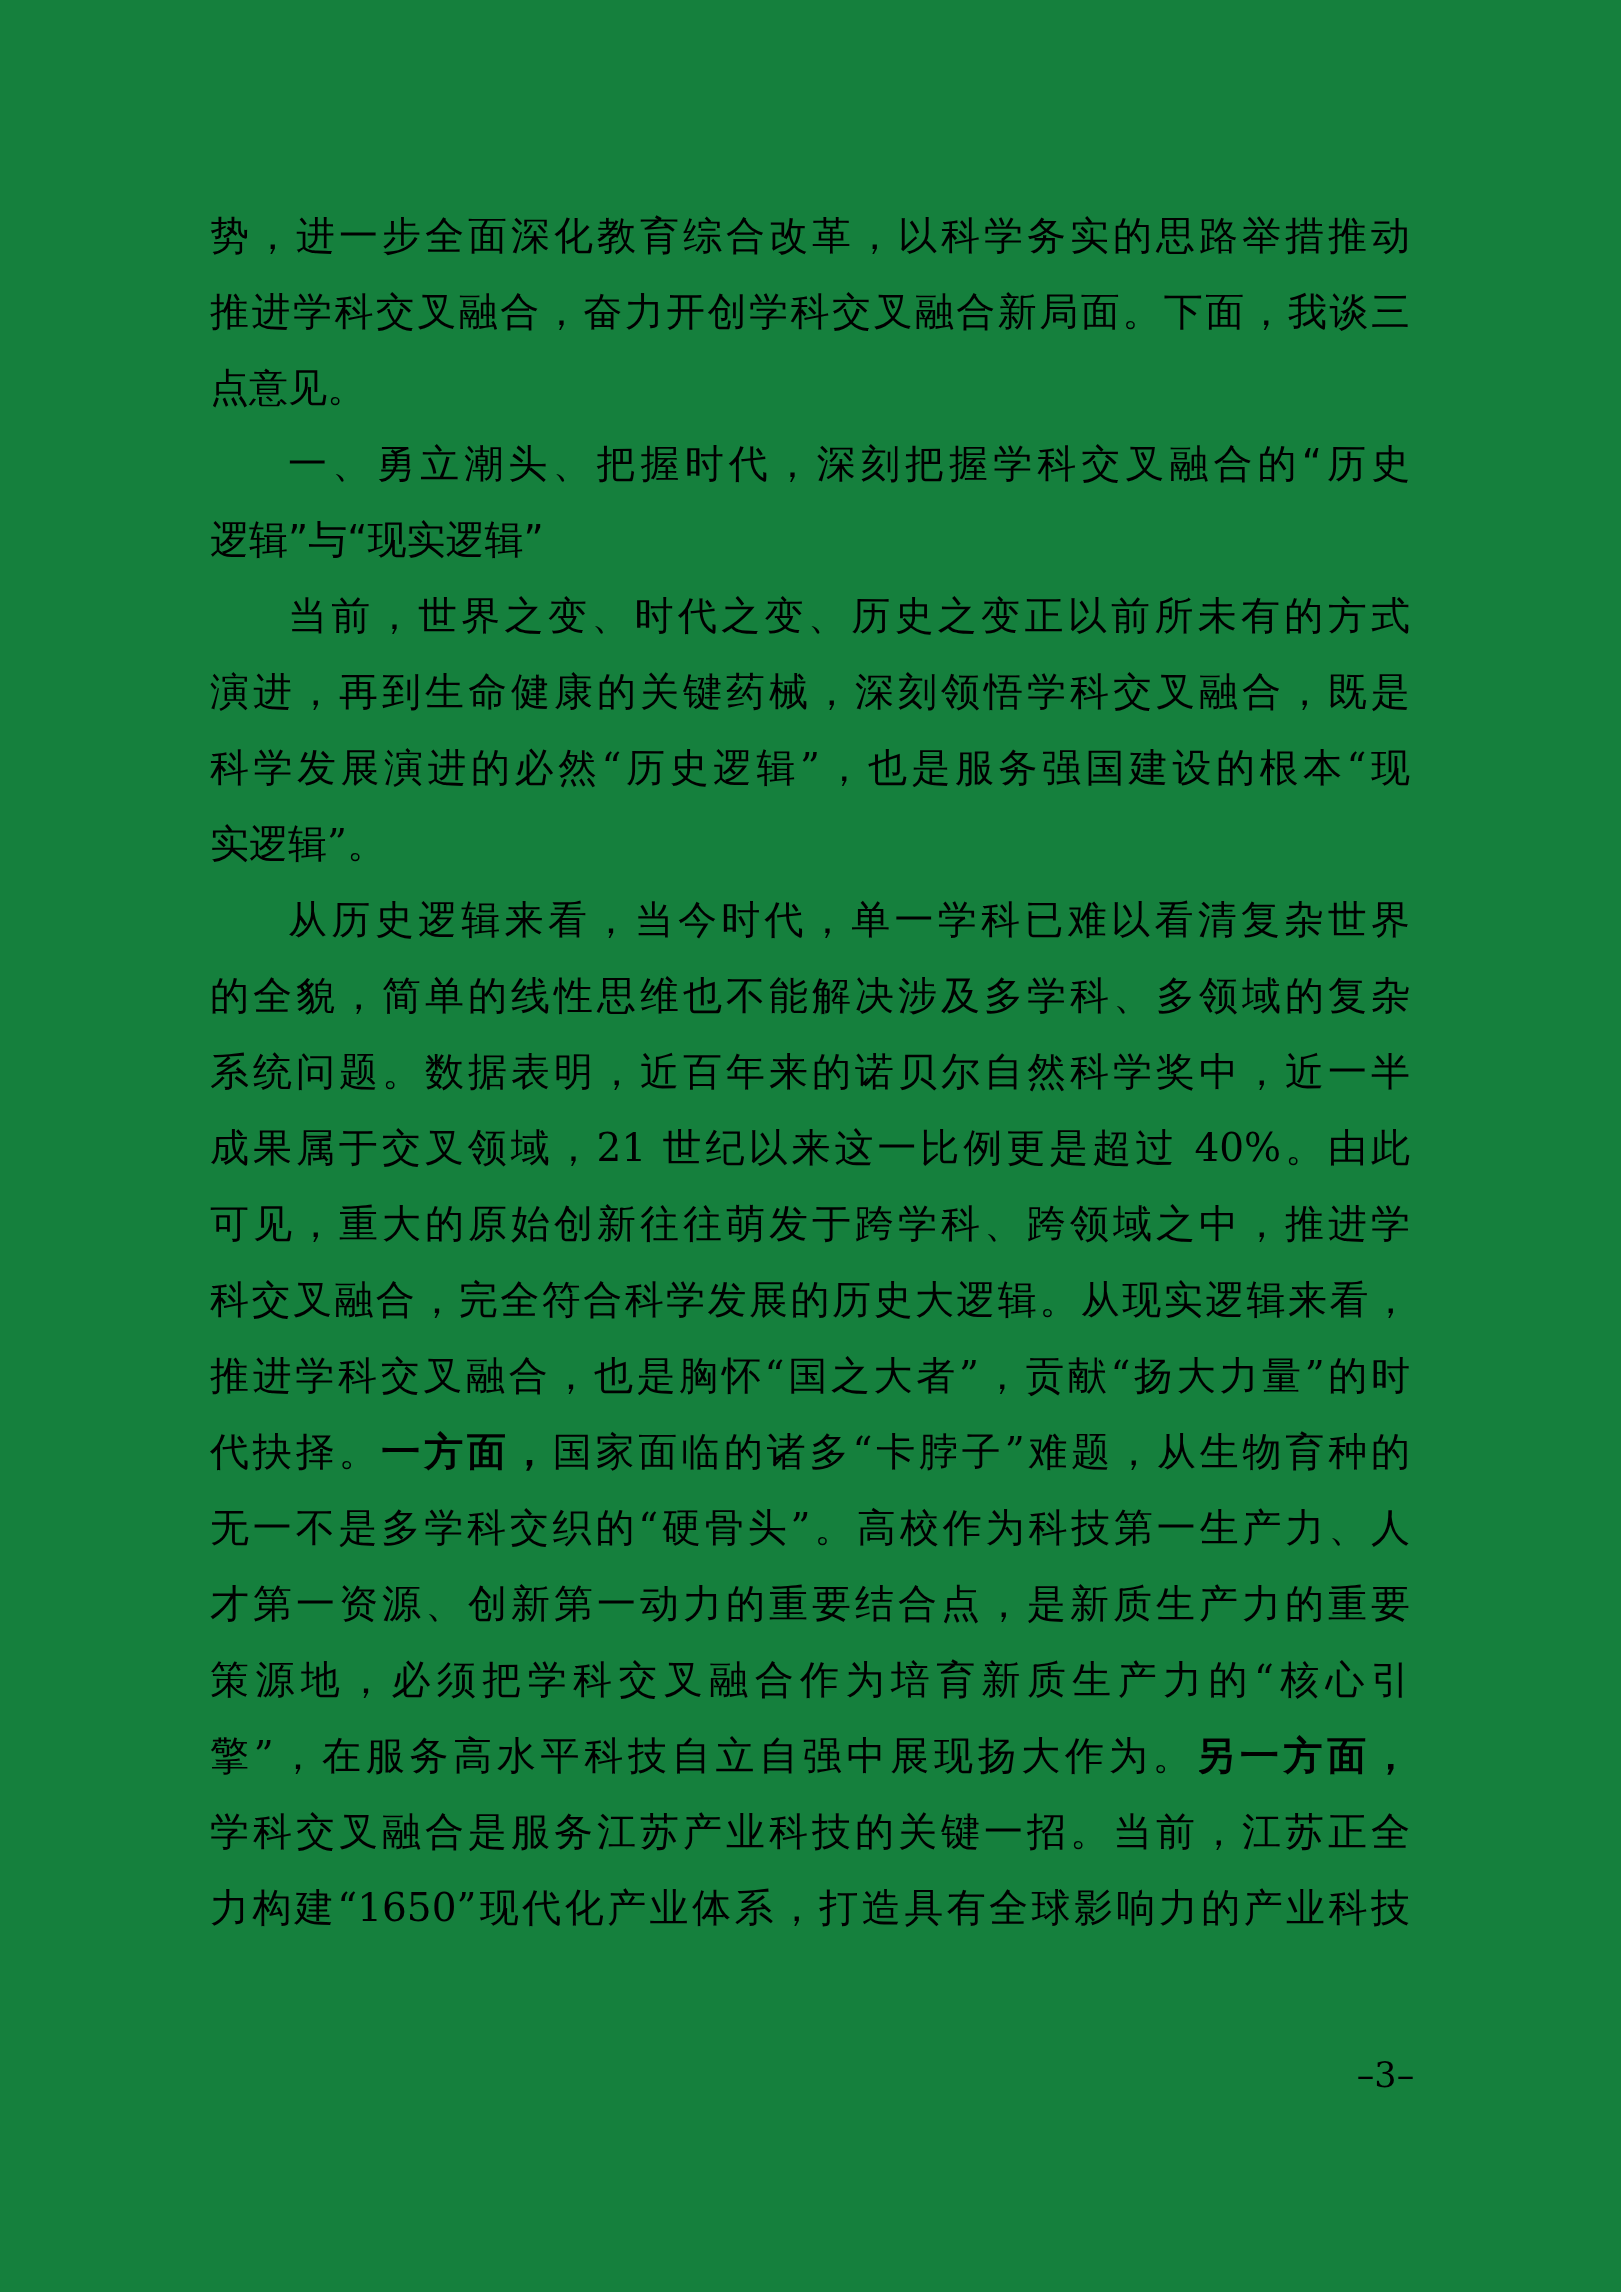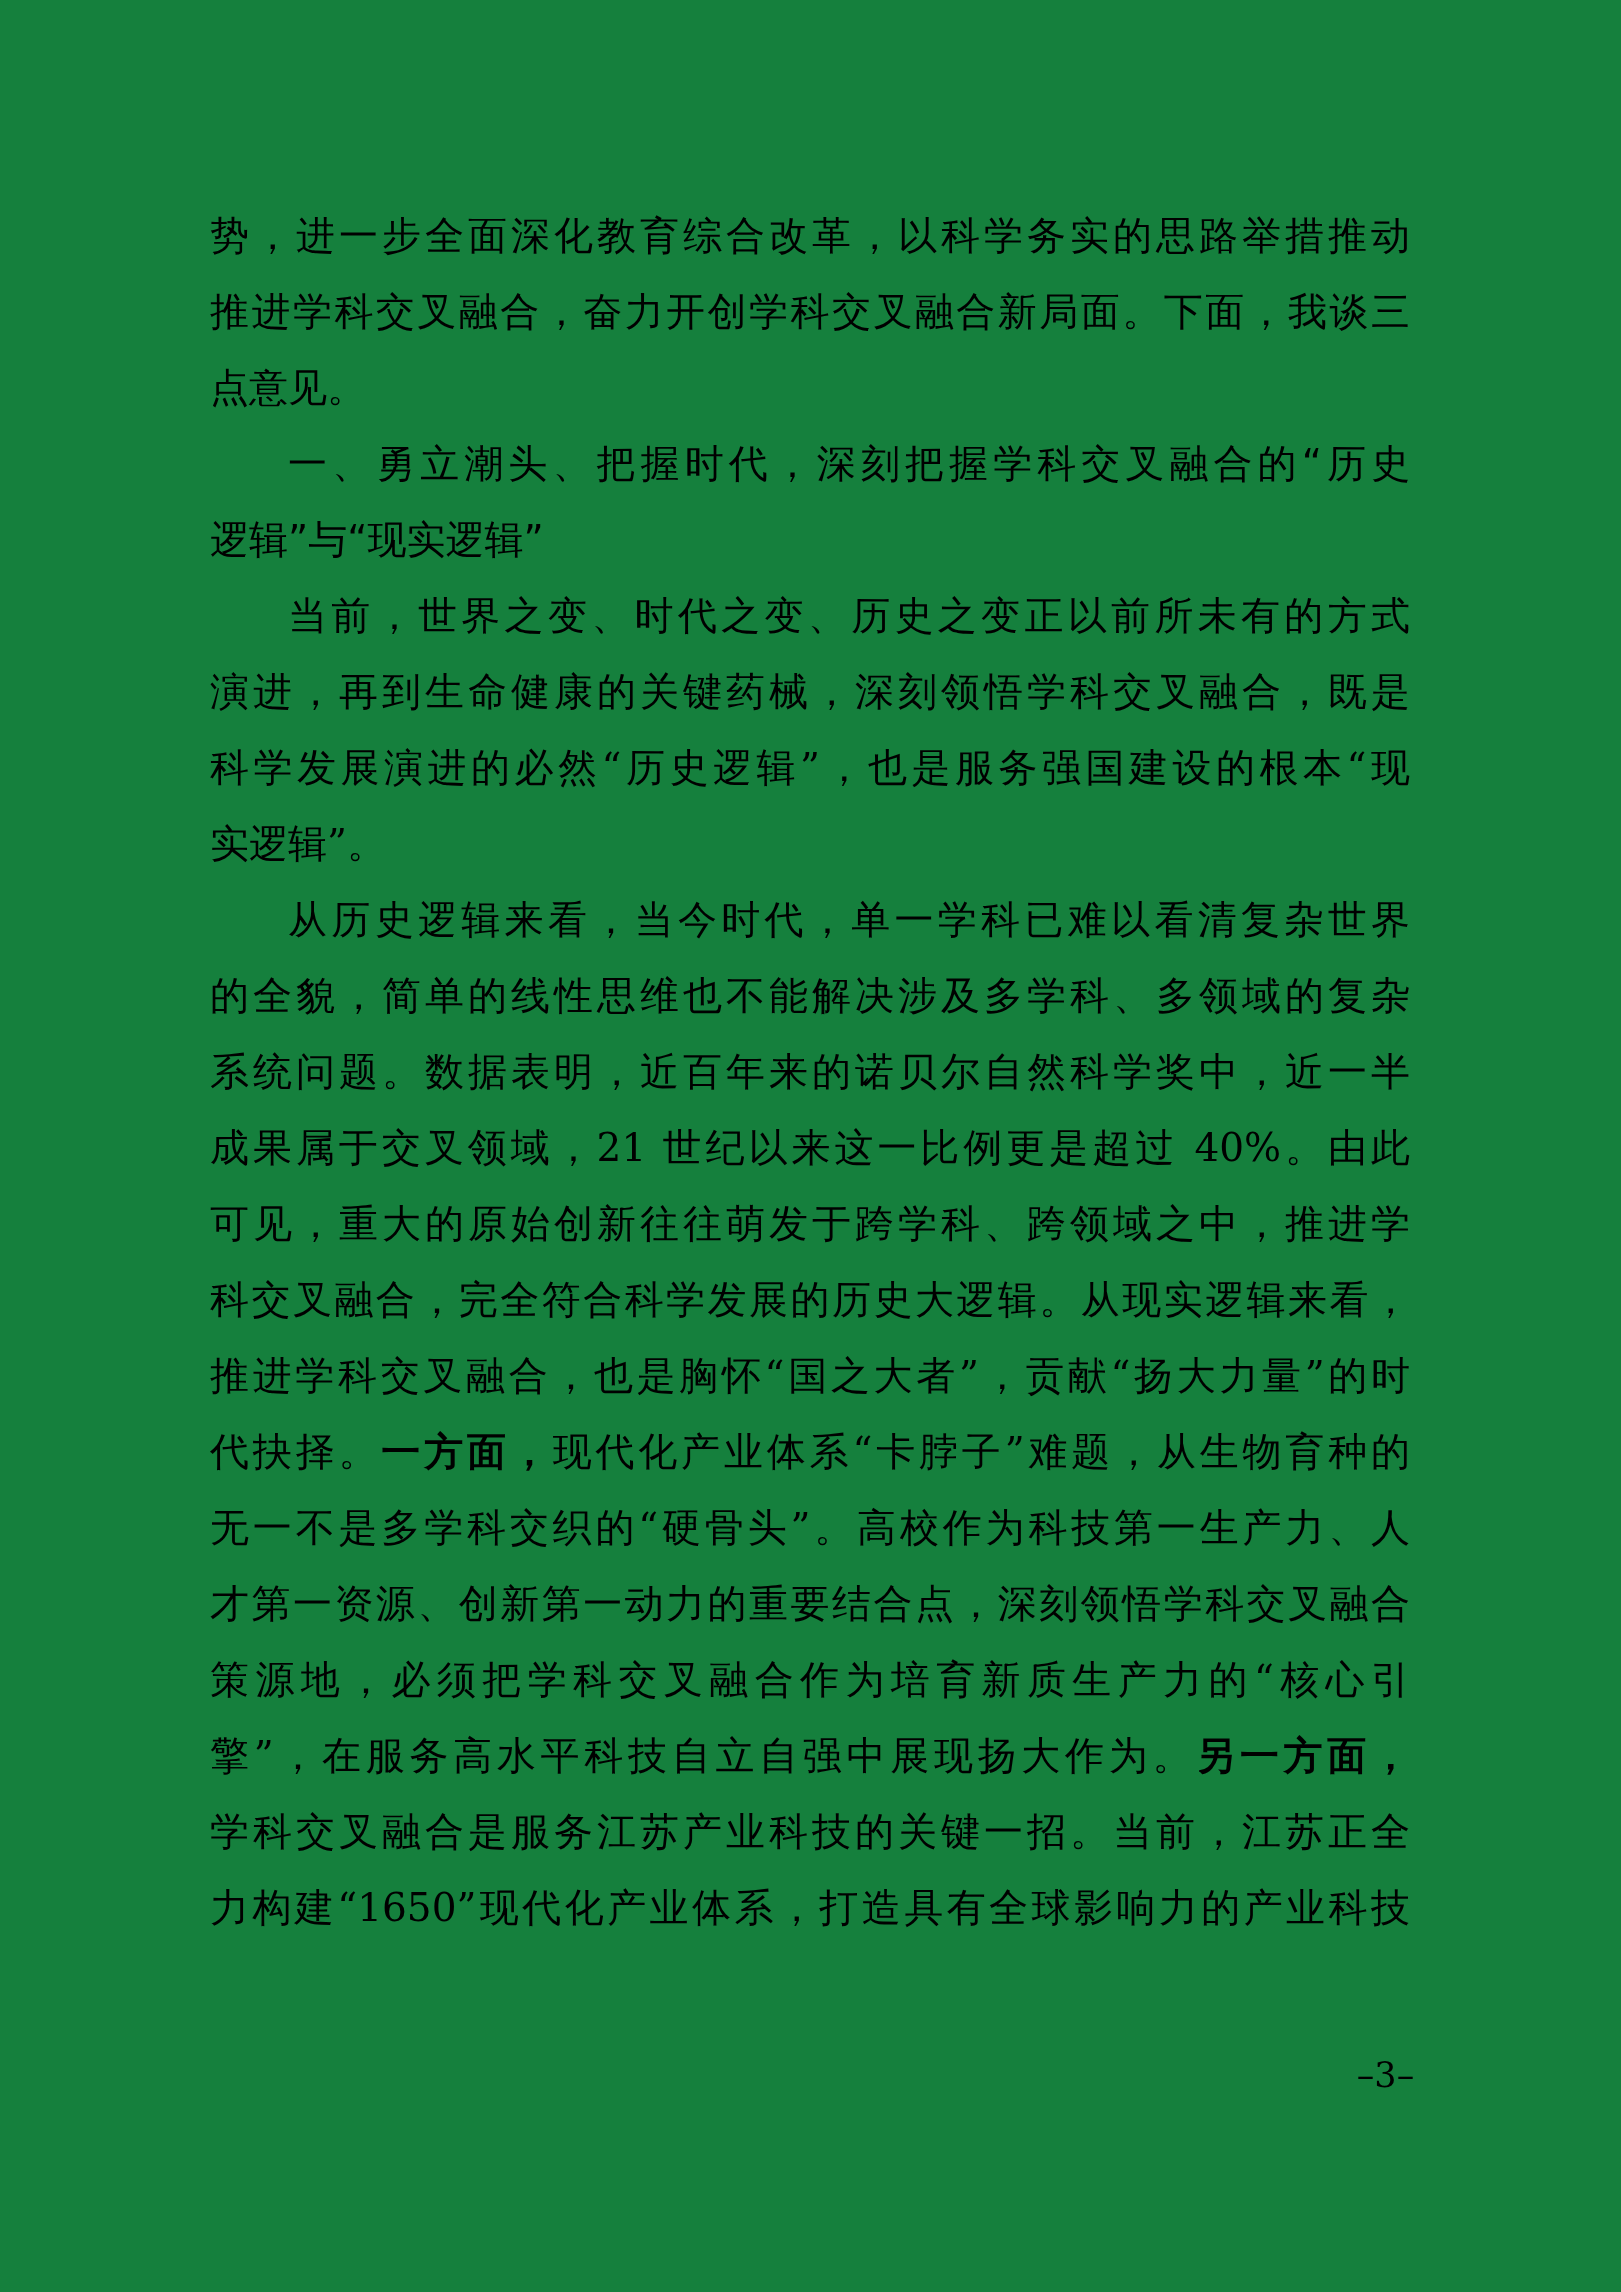--- a/index.html
+++ b/index.html
@@ -79,23 +79,23 @@
       <div class="line just"><span>演进，再到生命健康的关键药械，深刻领悟学科交叉融合，既是</span></div>
       <div class="line just"><span>科学发展演进的必然“历史逻辑”，也是服务强国建设的根本“现</span></div>
       <div class="line"><span>实逻辑”。</span></div>
       <div class="line just ind"><span>从历史逻辑来看，当今时代，单一学科已难以看清复杂世界</span></div>
       <div class="line just"><span>的全貌，简单的线性思维也不能解决涉及多学科、多领域的复杂</span></div>
       <div class="line just"><span>系统问题。数据表明，近百年来的诺贝尔自然科学奖中，近一半</span></div>
       <div class="line just"><span>成果属于交叉领域，21 世纪以来这一比例更是超过 40%。由此</span></div>
       <div class="line just"><span>可见，重大的原始创新往往萌发于跨学科、跨领域之中，推进学</span></div>
       <div class="line just"><span>科交叉融合，完全符合科学发展的历史大逻辑。从现实逻辑来看，</span></div>
       <div class="line just"><span>推进学科交叉融合，也是胸怀“国之大者”，贡献“扬大力量”的时</span></div>
-      <div class="line just"><span>代抉择。</span><span class="b">一方面，</span><span>现代化产业体系“卡脖子”难题，从生物育种的</span></div>
+      <div class="line just"><span>代抉择。</span><span class="b">一方面，</span><span>国家面临的诸多“卡脖子”难题，从生物育种的</span></div>
       <div class="line just"><span>无一不是多学科交织的“硬骨头”。高校作为科技第一生产力、人</span></div>
-      <div class="line just"><span>才第一资源、创新第一动力的重要结合点，深刻领悟学科交叉融合</span></div>
+      <div class="line just"><span>才第一资源、创新第一动力的重要结合点，是新质生产力的重要</span></div>
       <div class="line just"><span>策源地，必须把学科交叉融合作为培育新质生产力的“核心引</span></div>
       <div class="line just"><span>擎”，在服务高水平科技自立自强中展现扬大作为。</span><span class="b">另一方面，</span></div>
       <div class="line just"><span>学科交叉融合是服务江苏产业科技的关键一招。当前，江苏正全</span></div>
       <div class="line just"><span>力构建“1650”现代化产业体系，打造具有全球影响力的产业科技</span></div>
     </div>
   <div class="page-number">–3–</div>
 </div>
 
 
 </body></html>

